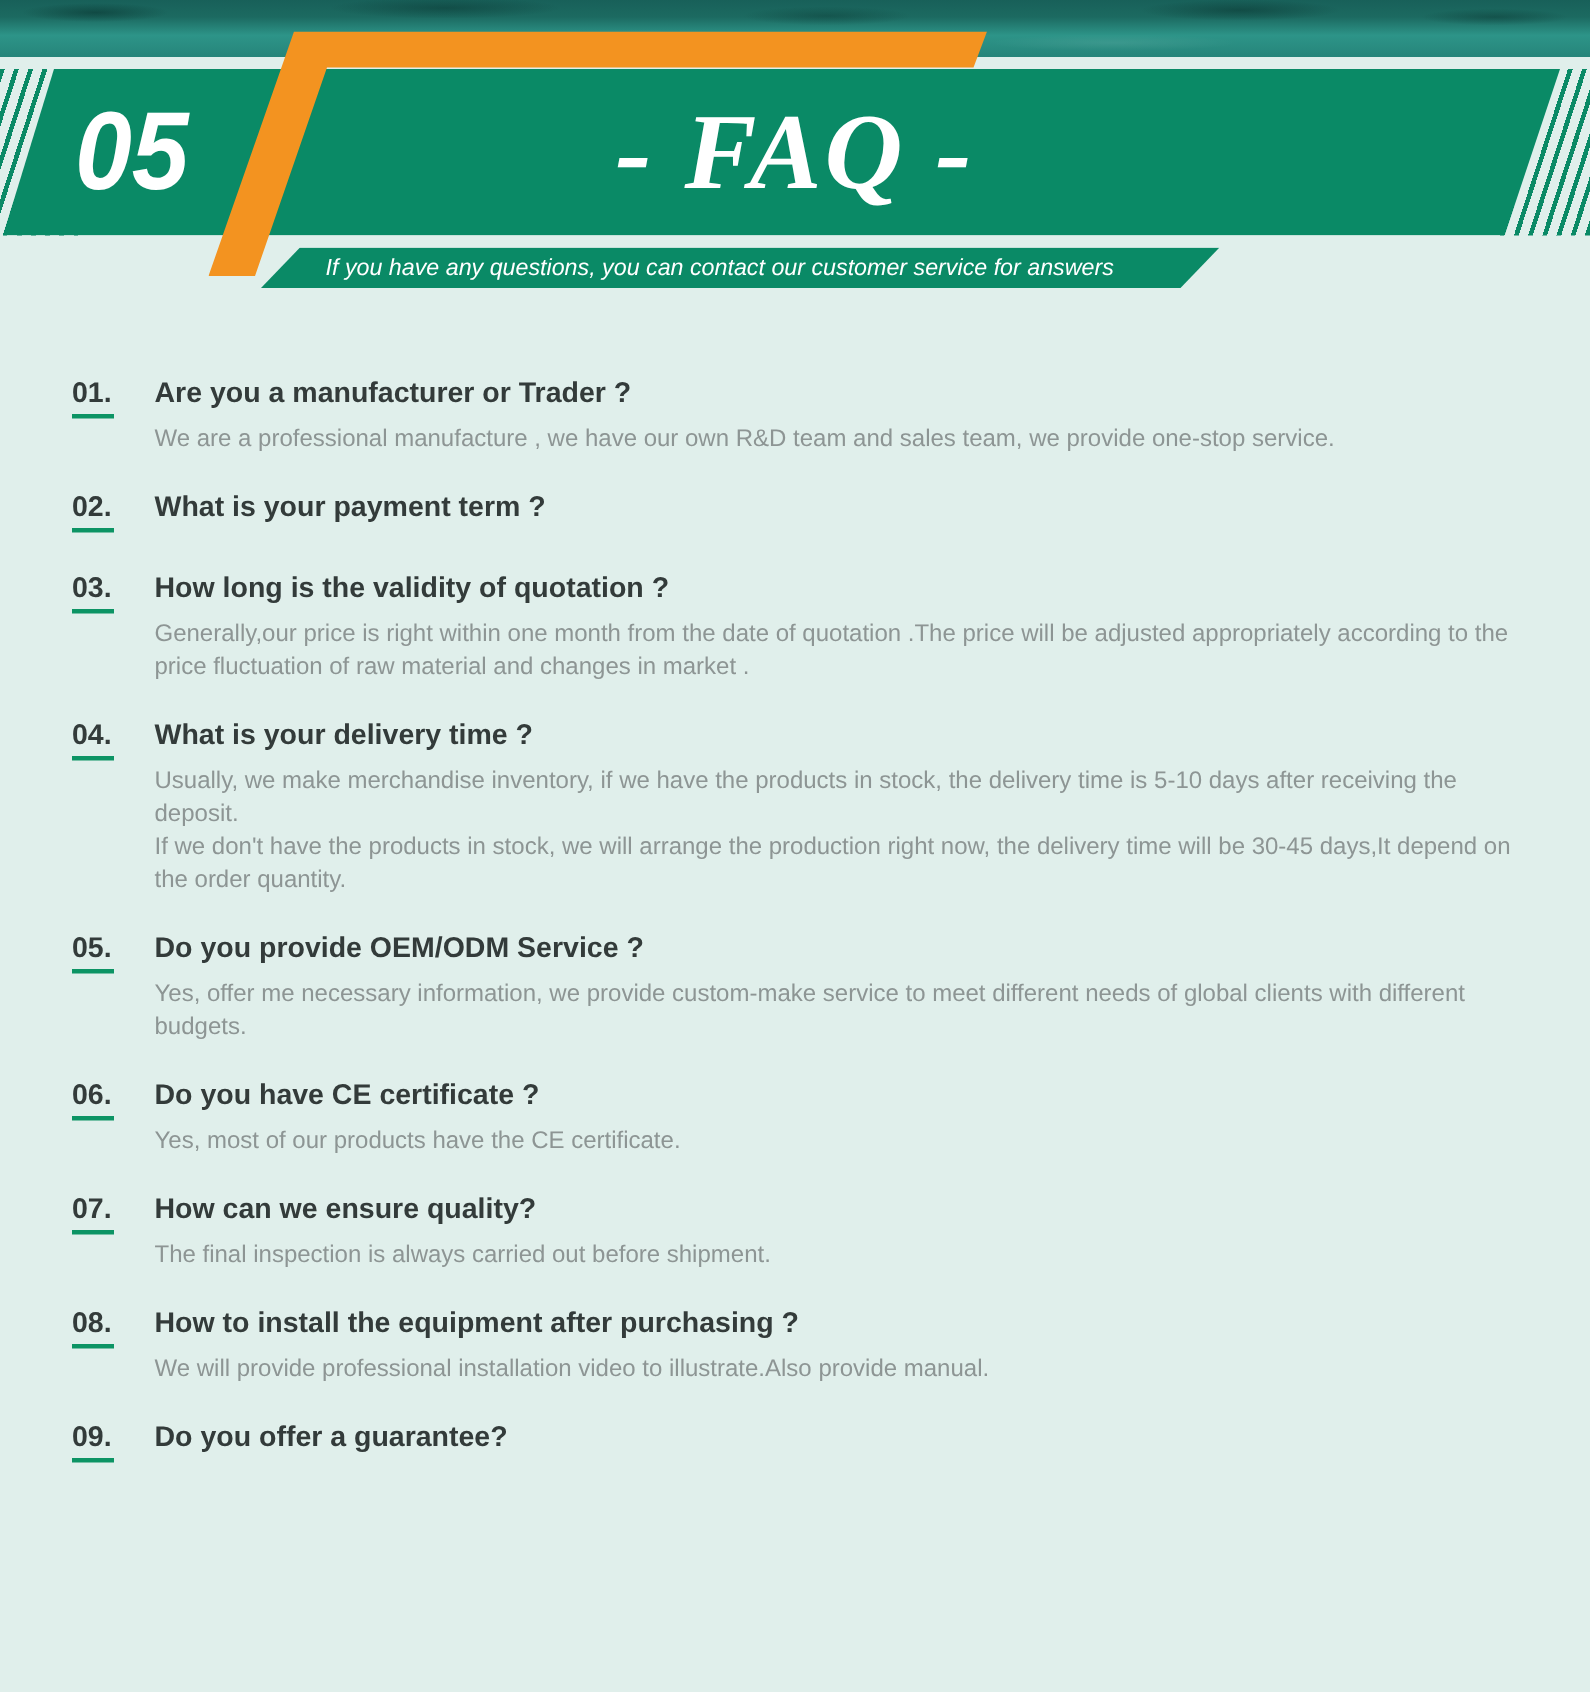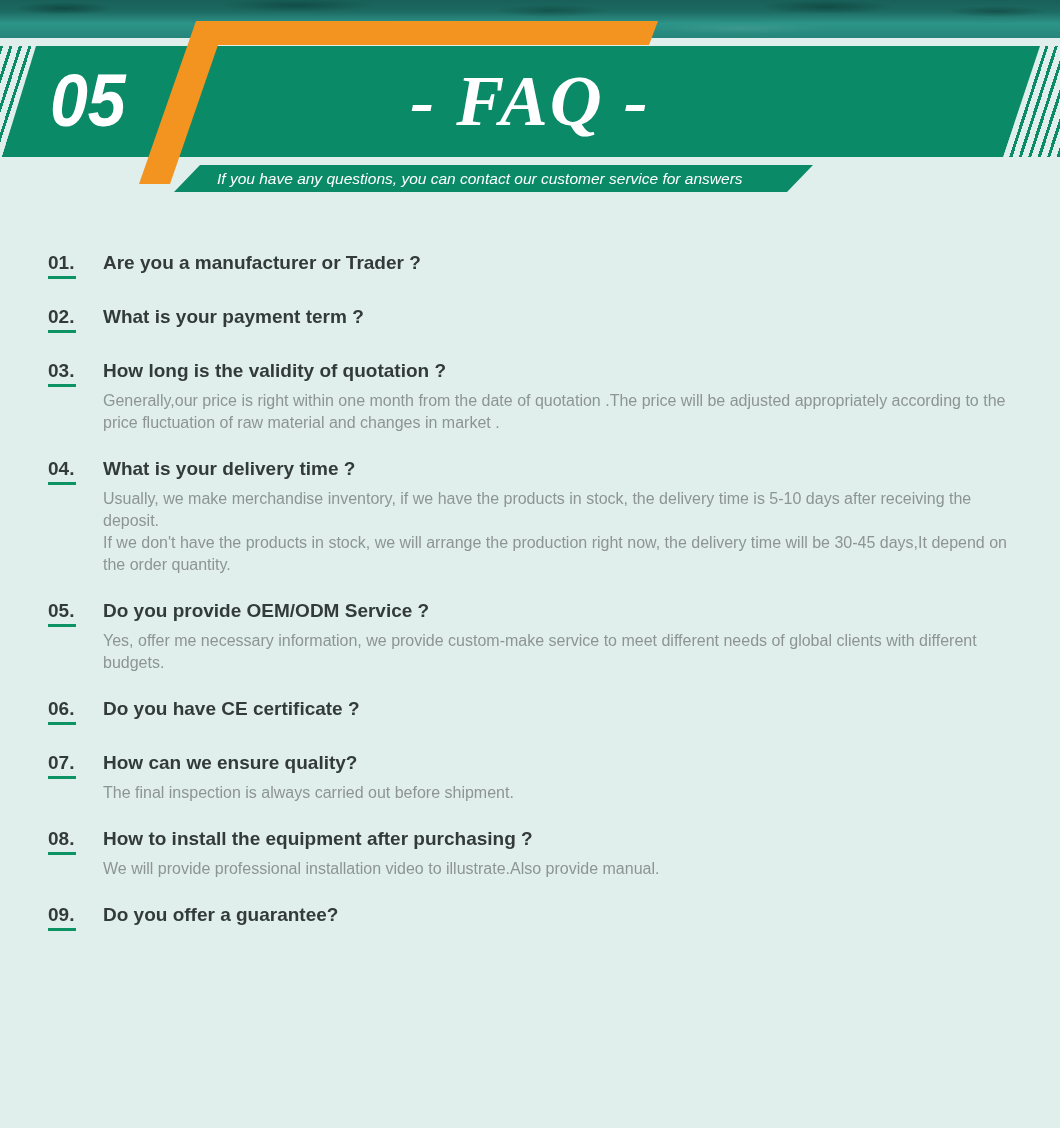--- a/index.html
+++ b/index.html
@@ -80,20 +80,21 @@
 <div class="section-number">05</div>
 <div class="banner-title">- FAQ -</div>
 <div class="sub-strip">If you have any questions, you can contact our customer service for answers</div>
 
 <div class="faq">
 
   <div class="faq-item">
     <div class="faq-num"><span class="num-inner">01.</span></div>
     <div class="faq-body">
       <h3 class="faq-q">Are you a manufacturer or Trader ?</h3>
+      <p class="faq-a">We are a professional manufacture , we have our own R&amp;D team and sales team, we provide one-stop service.</p>
     </div>
   </div>
 
   <div class="faq-item">
     <div class="faq-num"><span class="num-inner">02.</span></div>
     <div class="faq-body">
       <h3 class="faq-q">What is your payment term ?</h3>
     </div>
   </div>
 
@@ -119,20 +120,21 @@
     <div class="faq-body">
       <h3 class="faq-q">Do you provide OEM/ODM Service ?</h3>
       <p class="faq-a">Yes, offer me necessary information, we provide custom-make service to meet different needs of global clients with different budgets.</p>
     </div>
   </div>
 
   <div class="faq-item">
     <div class="faq-num"><span class="num-inner">06.</span></div>
     <div class="faq-body">
       <h3 class="faq-q">Do you have CE certificate ?</h3>
+      <p class="faq-a">Yes, most of our products have the CE certificate.</p>
     </div>
   </div>
 
   <div class="faq-item">
     <div class="faq-num"><span class="num-inner">07.</span></div>
     <div class="faq-body">
       <h3 class="faq-q">How can we ensure quality?</h3>
       <p class="faq-a">The final inspection is always carried out before shipment.</p>
     </div>
   </div>

